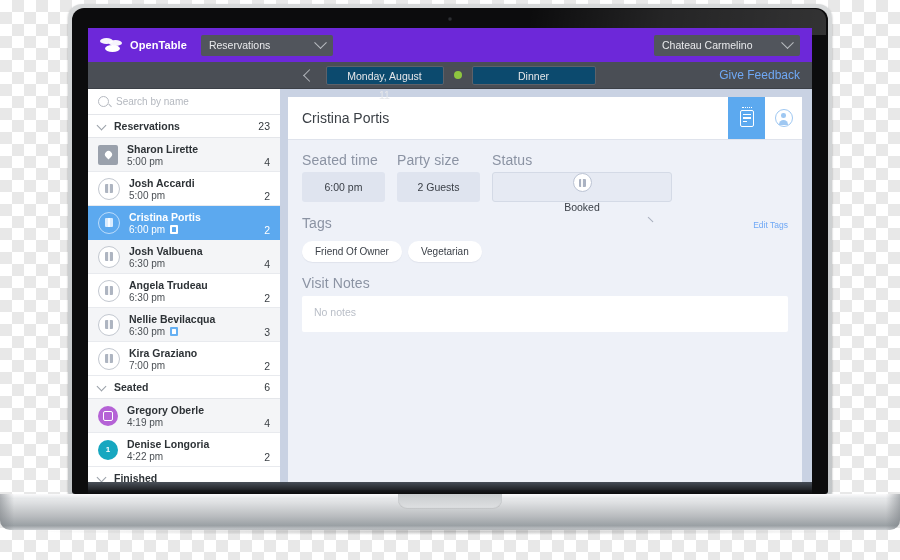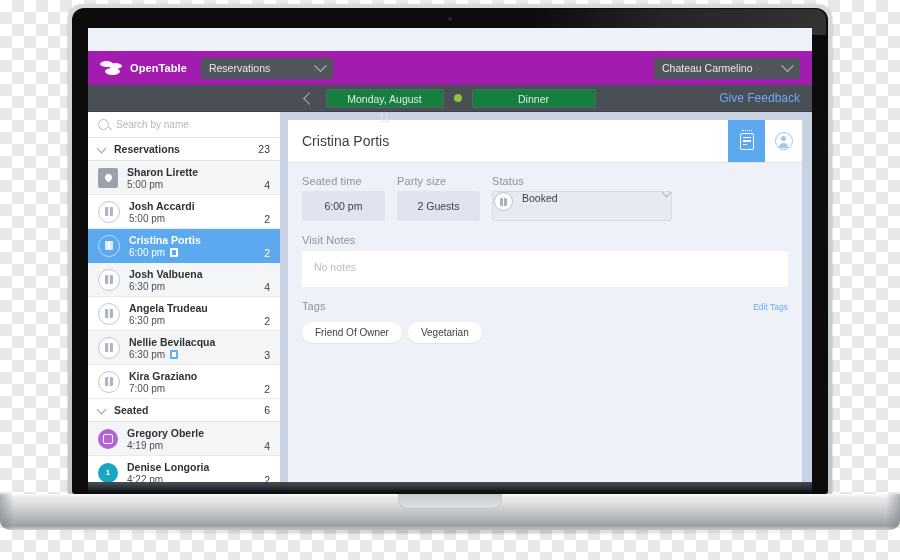--- a/index.html
+++ b/index.html
@@ -70,22 +70,22 @@
     position:absolute;left:40px;top:528px;width:820px;height:7px;
     background:radial-gradient(ellipse at center,rgba(0,0,0,.22),rgba(0,0,0,0) 72%);
   }
   .base-edge-l{position:absolute;left:0;top:494px;width:14px;height:36px;
     background:linear-gradient(90deg,rgba(120,125,130,.55),rgba(255,255,255,0));border-radius:0 0 0 10px;}
   .base-edge-r{position:absolute;right:0;top:494px;width:14px;height:36px;
     background:linear-gradient(270deg,rgba(120,125,130,.55),rgba(255,255,255,0));border-radius:0 0 10px 0;}
 
   
   .topbar{
-    height:31px;background:#a21caf;display:flex;align-items:center;
-    padding:17px 12px;box-sizing:border-box;margin-top:23px;
+    height:31px;background:#6d28d9;display:flex;align-items:center;
+    padding:17px 12px;box-sizing:border-box;
   }
   .ot-logo{display:flex;align-items:center;gap:6px;margin-right:14px;}
   .ot-mark{position:relative;width:24px;height:15px;}
   .ot-mark i{position:absolute;display:block;background:#fff;border-radius:50%;}
   .ot-mark i:nth-child(1){width:13px;height:6px;left:0px;top:0px;opacity:.95;}
   .ot-mark i:nth-child(2){width:13px;height:6px;left:9px;top:2.5px;opacity:.95;}
   .ot-mark i:nth-child(3){width:15px;height:7px;left:5px;top:7px;}
   .ot-name{color:#fff;font-size:11px;font-weight:bold;letter-spacing:.1px;}
   .select-dark{
     background:#51555c;border:none;border-radius:2px;
@@ -98,21 +98,21 @@
     transform:rotate(45deg) translate(-2px,-2px);}
   .datebar{
     height:27px;background:#4a4e55;display:flex;align-items:center;
     padding:0 12px;box-sizing:border-box;position:relative;
     border-bottom:1px solid #3c4047;
   }
   .date-center{position:absolute;left:0;right:0;display:flex;align-items:center;justify-content:center;gap:10px;}
   .back-arrow{width:8px;height:8px;border-left:1.5px solid #b2b6bc;border-bottom:1.5px solid #b2b6bc;
     transform:rotate(45deg);margin-right:2px;cursor:pointer;}
   .pill-dark{
-    background:#15803d;border:1px solid #5d6169;border-radius:2px;color:#e6e7ea;
+    background:#0c4a6e;border:1px solid #5d6169;border-radius:2px;color:#e6e7ea;
     font-size:10.5px;height:19px;line-height:19px;text-align:center;padding:0 16px;box-sizing:border-box;
   }
   .pill-date{width:118px;}
   .pill-shift{width:124px;}
   .dot-green{width:8px;height:8px;border-radius:50%;background:#8ec63f;}
   .feedback{margin-left:auto;color:#6fa8f5;font-size:12px;z-index:2;}
 
   
   .appbody{display:flex;height:404px;background:#c9d2e3;}
   
@@ -177,30 +177,30 @@
   .icon-notepad i:nth-child(3){width:60%;}
   .icon-notepad::before{content:"";position:absolute;left:1px;right:1px;top:-3.5px;height:2.5px;
     border-top:1.5px dotted #fff;}
   .icon-person{width:16px;height:16px;border:1.4px solid #9fc8f2;border-radius:50%;position:relative;}
   .icon-person::before{content:"";position:absolute;left:50%;top:3px;width:4.5px;height:4.5px;
     margin-left:-2.25px;border-radius:50%;background:#9fc8f2;}
   .icon-person::after{content:"";position:absolute;left:50%;bottom:1.2px;width:9px;height:5px;
     margin-left:-4.5px;border-radius:4.5px 4.5px 0 0;background:#9fc8f2;}
   .card-body{padding:12px 14px 0 14px;}
   .fieldrow{display:flex;gap:12px;}
-  .flabel{font-size:11px;color:#8b93a3;margin-bottom:4px;letter-spacing:.1px;}
+  .flabel{font-size:14px;color:#8b93a3;margin-bottom:4px;letter-spacing:.1px;}
   .fbox{
     background:#dfe4ef;border-radius:3px;height:30px;line-height:30px;
     font-size:10.5px;color:#3b4椎148;text-align:center;color:#3b4048;
   }
   .fbox.seated{width:83px;}
   .fbox.party{width:83px;}
   .statusbox{
     width:180px;height:30px;background:#e6eaf3;border:1px solid #d4daE6;border-color:#d4dae6;
-    border-radius:3px;display:flex;align-items:flex-start;padding:0 1px;box-sizing:border-box;gap:9px;
+    border-radius:3px;display:flex;align-items:center;padding:0 17px;box-sizing:border-box;gap:9px;flex-direction:column;
   }
   .st-ci{width:17px;height:17px;border:1.5px solid #bcc4d4;border-radius:50%;background:#fff;
     display:flex;align-items:center;justify-content:center;flex:none;}
   .st-book{width:7px;height:8px;background:#aab2c2;border-radius:1px;position:relative;}
   .st-book::after{content:"";position:absolute;left:2.8px;top:0;width:1.4px;height:100%;background:#fff;opacity:.9;}
   .st-label{font-size:10.5px;color:#3b4048;}
   .st-chev{margin-left:auto;width:6px;height:6px;border-right:1.3px solid #aab1bf;
     border-bottom:1.3px solid #aab1bf;transform:rotate(45deg);margin-top:-3px;}
   .sec{margin-top:13px;}
   .sechdr{display:flex;align-items:baseline;}
@@ -446,33 +446,33 @@
                   <span class="st-ci">
                       <i class="st-book"></i>
                     </span>
                   <span class="st-label">Booked</span>
                   <span class="st-chev"></span>
                 </div>
               </div>
             </div>
 
             <div class="sec">
-              <div class="flabel">Visit Notes</div>
-              <div class="notebox empty">No notes</div>
-            </div>
-
-            <div class="sec">
               <div class="sechdr">
                 <span class="flabel">Tags</span>
                 <span class="editlink">Edit Tags</span>
               </div>
               <div class="tagrow">
                 <span class="tag">Friend Of Owner</span>
                 <span class="tag">Vegetarian</span>
               </div>
+            </div>
+
+            <div class="sec">
+              <div class="flabel">Visit Notes</div>
+              <div class="notebox empty">No notes</div>
             </div>
 
             <div class="sec">
             </div>
 
           </div>
         </div>
       </div>
     </div>
   </div>

